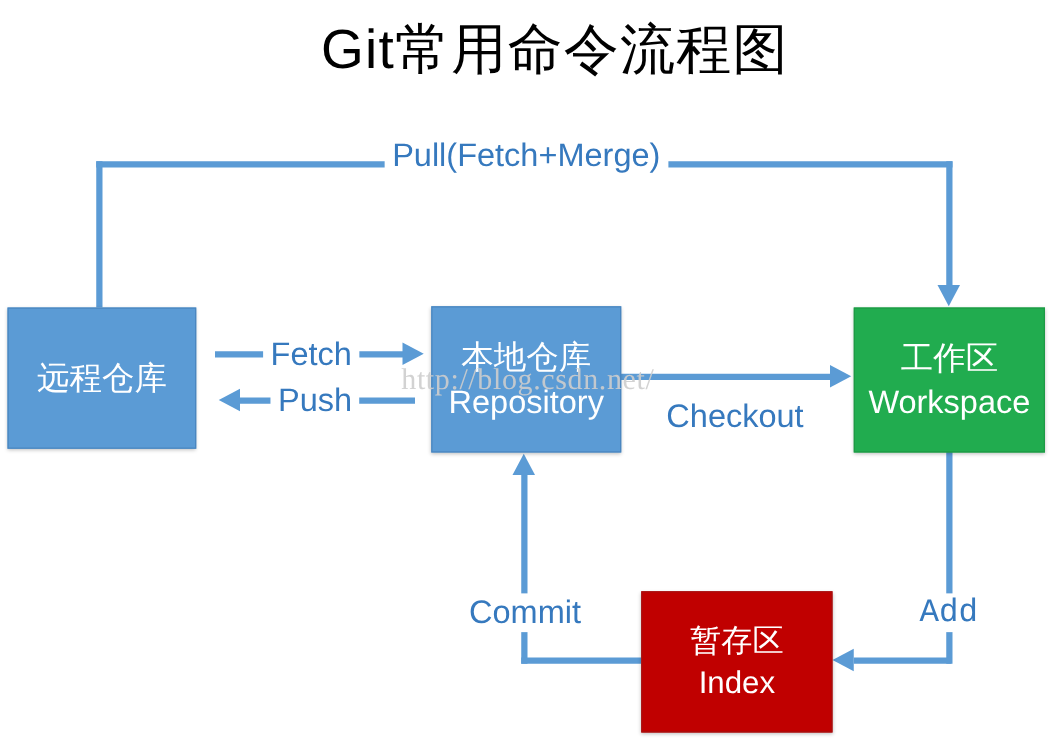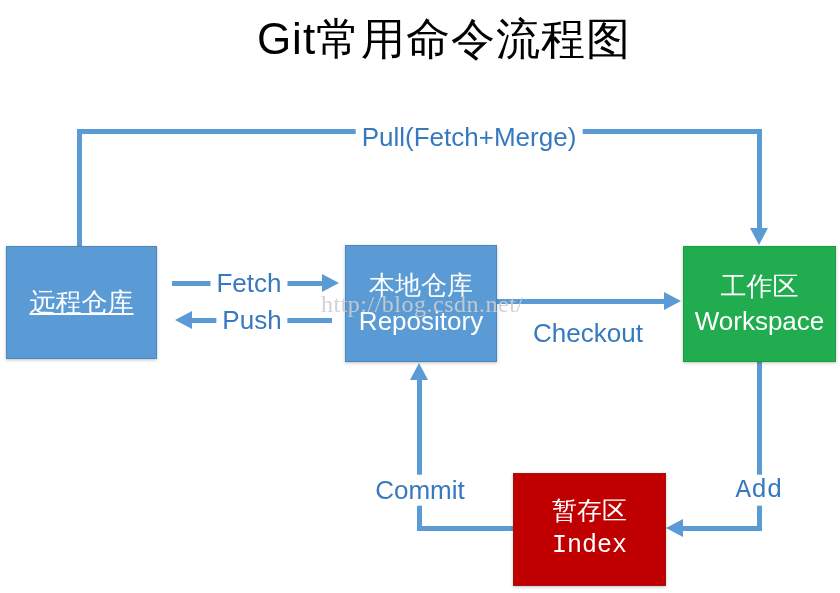--- a/index.html
+++ b/index.html
@@ -44,21 +44,21 @@
 <body>
 
 <div class="canvas">
 
   <h1 class="title">Git常用命令流程图</h1>
 
   <div class="line" style="left:77px;top:129px;width:5px;height:117px;"></div>
   <div class="line" style="left:77px;top:129px;width:685px;height:5px;"></div>
   <div class="line" style="left:757px;top:129px;width:5px;height:100px;"></div>
   <div class="arr arr-down" style="left:750px;top:228px;"></div>
-  <span class="edge-label" style="left:421px;top:137px;margin-left:48px;">Pull(Fetch+Merge)</span>
+  <span class="edge-label" style="left:421px;top:124px;">Pull(Fetch+Merge)</span>
 
   <div class="line" style="left:172px;top:281px;width:152px;height:5px;"></div>
   <div class="arr arr-right" style="left:322px;top:274px;"></div>
   <span class="edge-label" style="left:249px;top:283px;">Fetch</span>
 
   <div class="line" style="left:192px;top:318px;width:140px;height:5px;"></div>
   <div class="arr arr-left" style="left:175px;top:311px;"></div>
   <span class="edge-label" style="left:252px;top:320px;">Push</span>
 
   <div class="line" style="left:495px;top:299px;width:170px;height:5px;"></div>
@@ -68,34 +68,34 @@
   <div class="line" style="left:417px;top:380px;width:5px;height:151px;"></div>
   <div class="line" style="left:417px;top:526px;width:96px;height:5px;"></div>
   <div class="arr arr-up" style="left:410px;top:363px;"></div>
   <span class="edge-label" style="left:420px;top:490px;">Commit</span>
 
   <div class="line" style="left:757px;top:360px;width:5px;height:171px;"></div>
   <div class="line" style="left:683px;top:526px;width:78px;height:5px;"></div>
   <div class="arr arr-left" style="left:666px;top:519px;"></div>
   <span class="edge-label" style="left:759px;top:490px;font-family:Liberation Mono, monospace;">Add</span>
 
-  <div class="node node-blue" style="left:6px;top:246px;width:149px;height:111px;text-decoration:underline;">
+  <div class="node node-blue" style="left:6px;top:246px;width:149px;height:111px;">
     <div>远程仓库</div>
   </div>
 
   <div class="node node-blue" style="left:345px;top:245px;width:150px;height:115px;">
     <div>本地仓库</div>
     <div>Repository</div>
   </div>
 
   <div class="node node-green" style="left:683px;top:246px;width:151px;height:114px;">
     <div>工作区</div>
     <div>Workspace</div>
   </div>
 
-  <div class="node node-red" style="left:513px;top:473px;width:151px;height:111px;font-family:Liberation Mono, monospace;">
+  <div class="node node-red" style="left:513px;top:473px;width:151px;height:111px;">
     <div>暂存区</div>
     <div>Index</div>
   </div>
 
   <span class="watermark">http://blog.csdn.net/</span>
 
 </div>
 
 </body></html>

